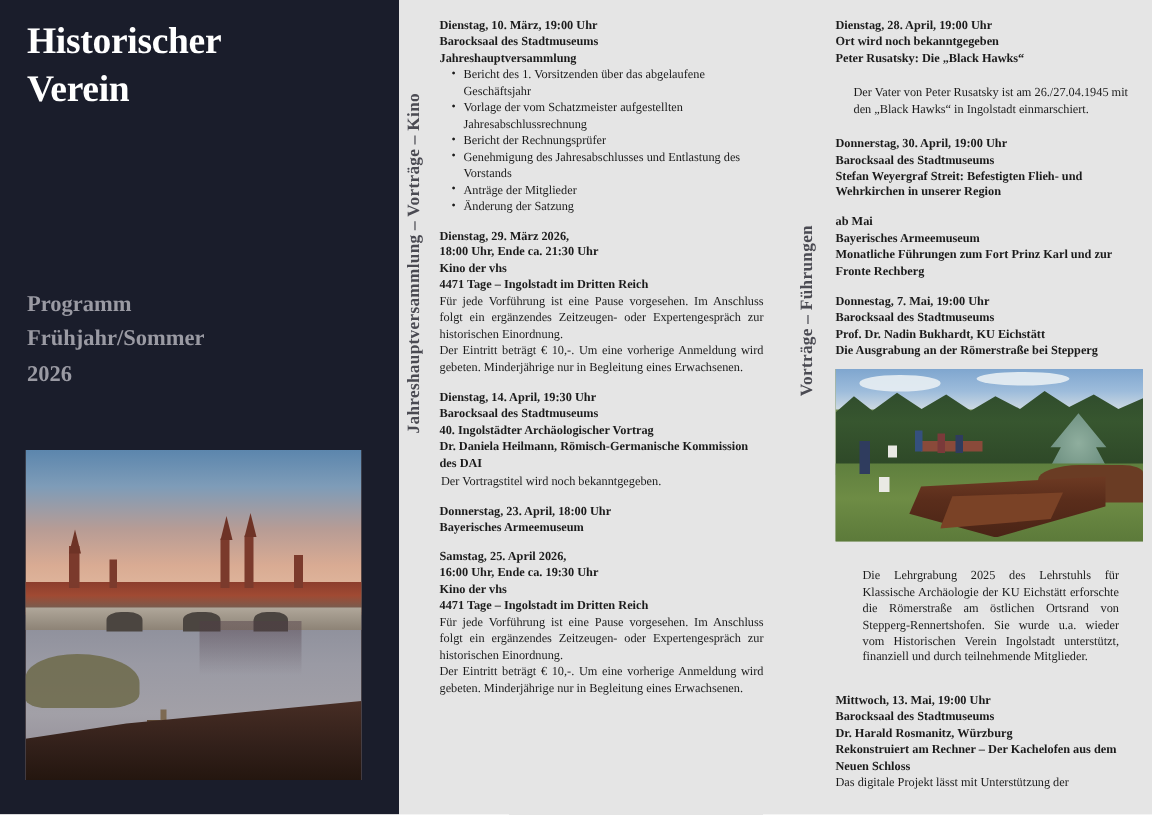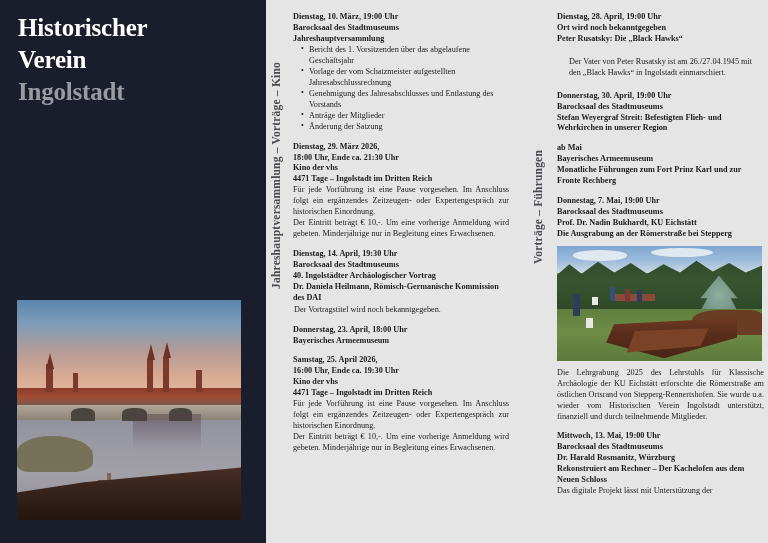--- a/index.html
+++ b/index.html
@@ -233,23 +233,27 @@
 </head>
 <body>
 
 <div id="page">
 
   <div id="cover">
 
     <div id="cover-title">
       <div class="ln white">Historischer</div>
       <div class="ln white">Verein</div>
-      <div class="ln grey">Ingolstadt</div>
-    </div>
-
+    </div>
+
+    <div id="cover-sub">
+      <div>Programm</div>
+      <div>Frühjahr/Sommer</div>
+      <div>2026</div>
+    </div>
 
     <div id="painting">
       <div class="sky"></div>
       <div class="water"></div>
       <div class="townband"></div>
       <div class="tower" style="left:13%; top:29%; width:7px; height:13%;"></div>
       <div class="spire" style="left:13%; top:24%;"></div>
       <div class="tower" style="left:25%; top:33%; width:5px; height:9%;"></div>
       <div class="tower" style="left:58%; top:27%; width:6px; height:15%;"></div>
       <div class="spire" style="left:58%; top:20%;"></div>
@@ -272,20 +276,21 @@
   <div class="vlabel" id="vlabel-right">Vorträge – Führungen</div>
 
   <div class="col" id="col-mid">
       <div class="entry">
         <div class="e-date">Dienstag, 10. März, 19:00 Uhr</div>
         <div class="e-head">Barocksaal des Stadtmuseums</div>
         <div class="e-head">Jahreshauptversammlung</div>
         <ul class="e-list">
           <li>Bericht des 1. Vorsitzenden über das abgelaufene Geschäftsjahr</li>
           <li>Vorlage der vom Schatzmeister aufgestellten Jahresabschlussrechnung</li>
+          <li>Bericht der Rechnungsprüfer</li>
           <li>Genehmigung des Jahresabschlusses und Entlastung des Vorstands</li>
           <li>Anträge der Mitglieder</li>
           <li>Änderung der Satzung</li>
         </ul>
       </div>
       <div class="entry">
         <div class="e-date">Dienstag, 29. März 2026,</div>
         <div class="e-date">18:00 Uhr, Ende ca. 21:30 Uhr</div>
         <div class="e-head">Kino der vhs</div>
         <div class="e-head">4471 Tage – Ingolstadt im Dritten Reich</div>
@@ -346,21 +351,21 @@
           <div class="p-trench"></div>
           <div class="p-trenchinner"></div>
           <div class="p-table"></div>
           <div class="p-person" style="left:8%;top:42%;width:7px;height:22px;background:#2f3c5e;"></div>
           <div class="p-person" style="left:26%;top:36%;width:5px;height:14px;background:#35507e;"></div>
           <div class="p-person" style="left:33%;top:38%;width:5px;height:13px;background:#7a3a3a;"></div>
           <div class="p-person" style="left:39%;top:39%;width:5px;height:12px;background:#2f3c5e;"></div>
           <div class="p-bucket" style="left:17%;top:45%;width:6px;height:8px;"></div>
           <div class="p-bucket" style="left:14%;top:63%;width:7px;height:10px;"></div>
         </div>
-        <p class="e-body" style="margin: 0px;">Die Lehrgrabung 2025 des Lehrstuhls für Klassische Archäologie der KU Eichstätt erforschte die Römerstraße am östlichen Ortsrand von Stepperg-Rennertshofen. Sie wurde u.a. wieder vom Historischen Verein Ingolstadt unterstützt, finanziell und durch teilnehmende Mitglieder.</p>
+        <p class="e-body" style="margin: 18px;">Die Lehrgrabung 2025 des Lehrstuhls für Klassische Archäologie der KU Eichstätt erforschte die Römerstraße am östlichen Ortsrand von Stepperg-Rennertshofen. Sie wurde u.a. wieder vom Historischen Verein Ingolstadt unterstützt, finanziell und durch teilnehmende Mitglieder.</p>
       </div>
       <div class="entry">
         <div class="e-date">Mittwoch, 13. Mai, 19:00 Uhr</div>
         <div class="e-head">Barocksaal des Stadtmuseums</div>
         <div class="e-head">Dr. Harald Rosmanitz, Würzburg</div>
         <div class="e-head">Rekonstruiert am Rechner – Der Kachelofen aus dem Neuen Schloss</div>
         <p class="e-body" style="margin: 0px;">Das digitale Projekt lässt mit Unterstützung der</p>
       </div>
     </div>
 

